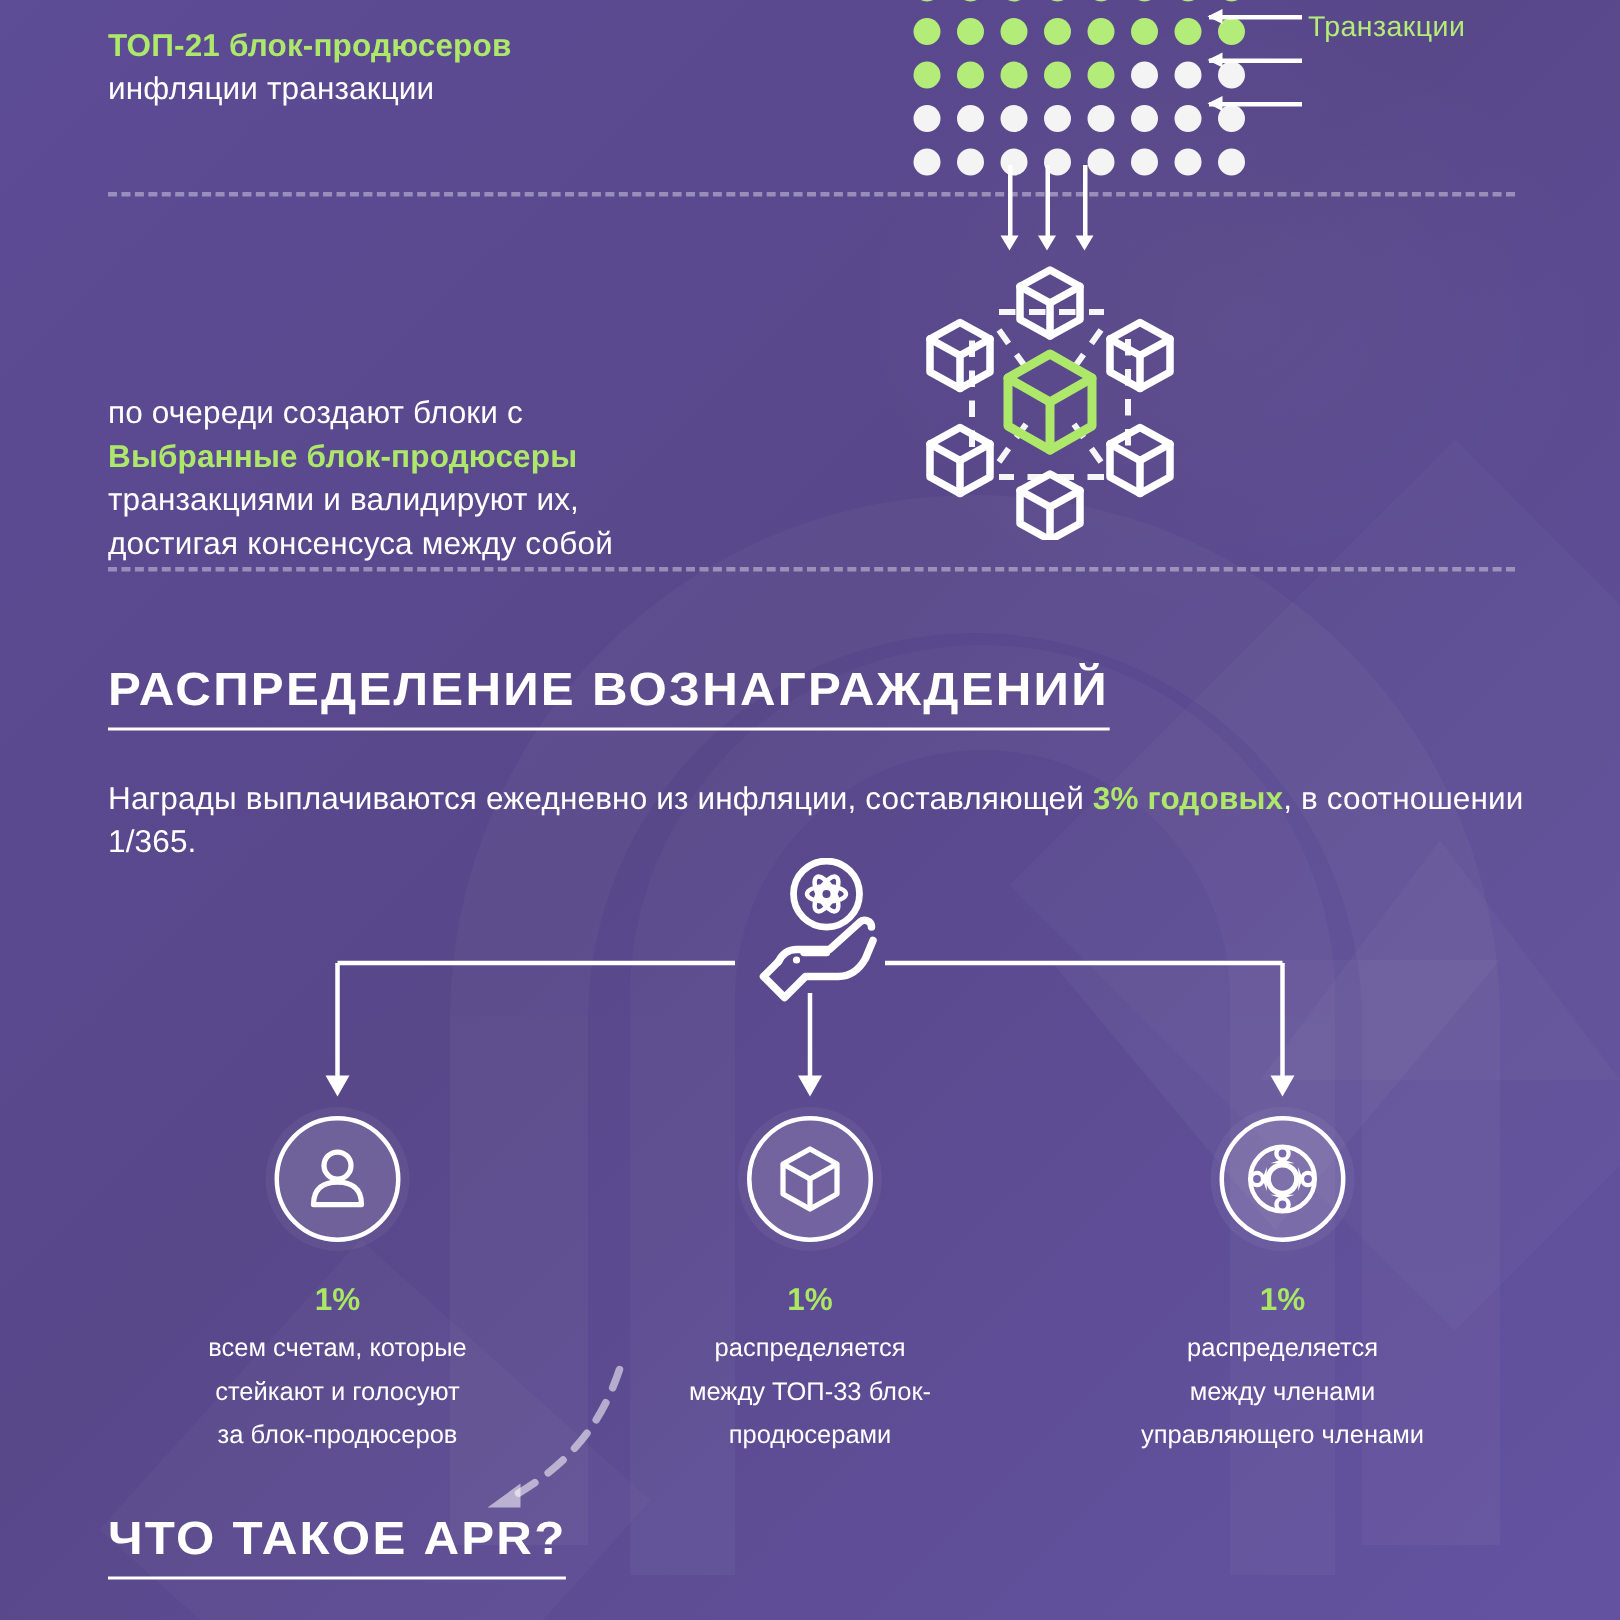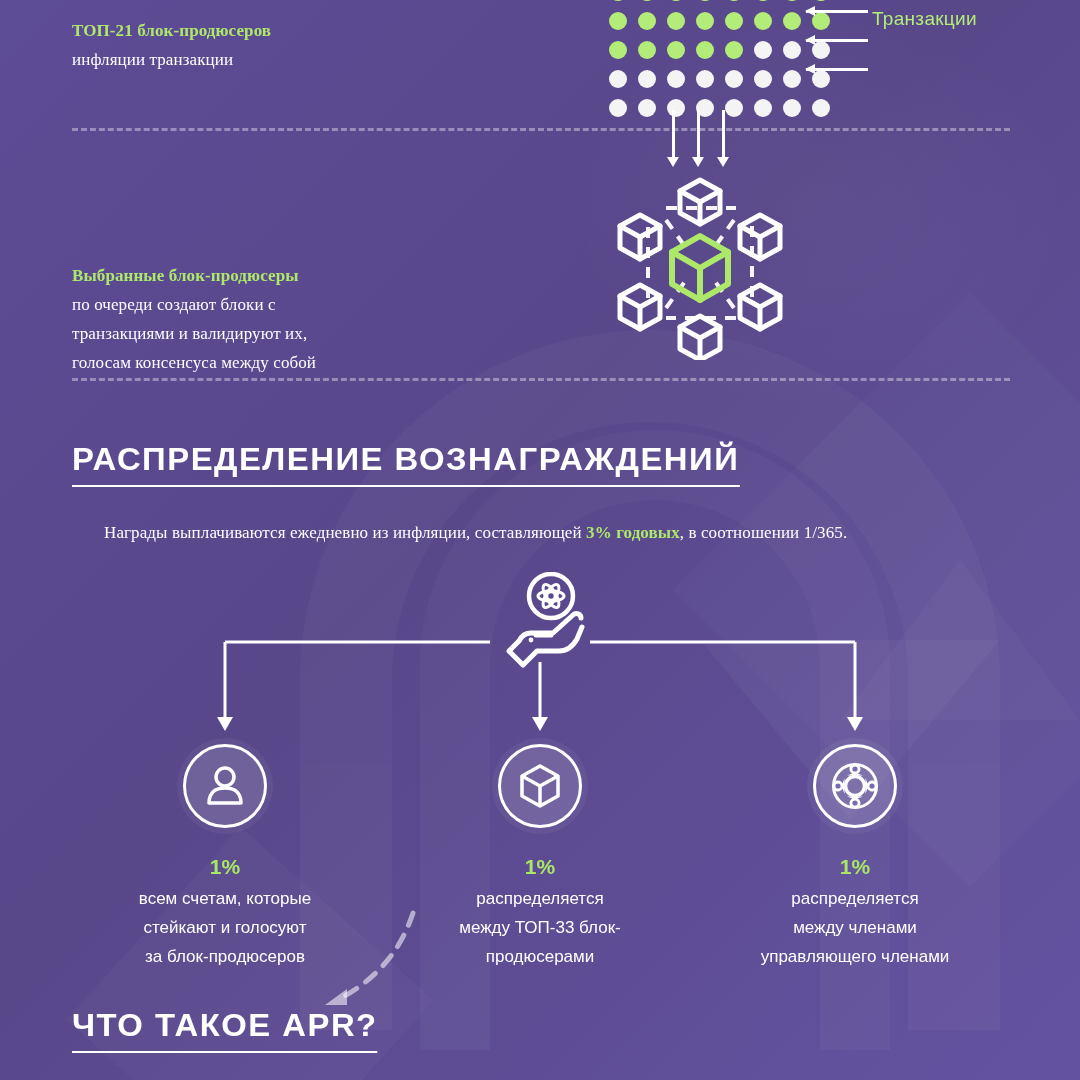--- a/index.html
+++ b/index.html
@@ -66,24 +66,23 @@
   .wm-glow {
     left: 560px; top: 0px;
     width: 520px; height: 420px;
     background: radial-gradient(ellipse at center, rgba(255,255,255,0.035), rgba(255,255,255,0) 70%);
   }
 
   
   .para {
     position: absolute;
     color: #ffffff;
-    font-size: 17px;
+    font-size: 21px;
     line-height: 29px;
     letter-spacing: 0.1px;
-    font-family: Liberation Serif, serif;
   }
   .para .hl {
     color: #aee86b;
     font-weight: bold;
   }
 
   .divider {
     position: absolute;
     height: 0;
     border-top: 3px dashed rgba(255,255,255,0.38);
@@ -315,31 +314,31 @@
     </g>
 
     <g transform="translate(96,68)" fill="none" stroke="#aee86b" stroke-width="6" stroke-linejoin="round" stroke-linecap="round">
       <path d="M0,0 L28,16 L28,48 L0,64 L-28,48 L-28,16 Z"></path>
       <path d="M-28,16 L0,32 L28,16"></path>
         <path d="M0,32 L0,64"></path>
     </g>
   </svg>
 
   <div class="para" style="left:72px; top:261px; width:400px;">
+    <div>по очереди создают блоки  с</div>
     <div style="color:#aee86b; font-weight:bold;">Выбранные блок-продюсеры</div>
-    <div>по очереди создают блоки  с</div>
     <div>транзакциями и валидируют их,</div>
-    <div>голосам консенсуса между собой</div>
+    <div>достигая консенсуса между собой</div>
   </div>
 
   <div class="divider" style="left:72px; top:378px; width:938px;"></div>
 
   <div class="heading" style="left:72px; top:442px;">РАСПРЕДЕЛЕНИЕ ВОЗНАГРАЖДЕНИЙ</div>
 
-  <div class="para" style="left:72px; top:518px; width:950px;margin-left:32px;">
+  <div class="para" style="left:72px; top:518px; width:950px;">
     <span>Награды выплачиваются ежедневно из инфляции, составляющей </span><span class="hl">3% годовых</span><span>, в соотношении 1/365.</span>
   </div>
 
   <svg style="position:absolute; left:487px; top:572px;" width="106" height="96" viewBox="0 0 106 96">
     <circle cx="64" cy="24" r="22" fill="none" stroke="#ffffff" stroke-width="4.5"></circle>
     <g fill="none" stroke="#ffffff" stroke-width="3">
       <circle cx="64" cy="24" r="4.2"></circle>
       <ellipse cx="64" cy="24" rx="13" ry="5.2"></ellipse>
       <ellipse cx="64" cy="24" rx="13" ry="5.2" transform="rotate(60 64 24)"></ellipse>
       <ellipse cx="64" cy="24" rx="13" ry="5.2" transform="rotate(120 64 24)"></ellipse>

